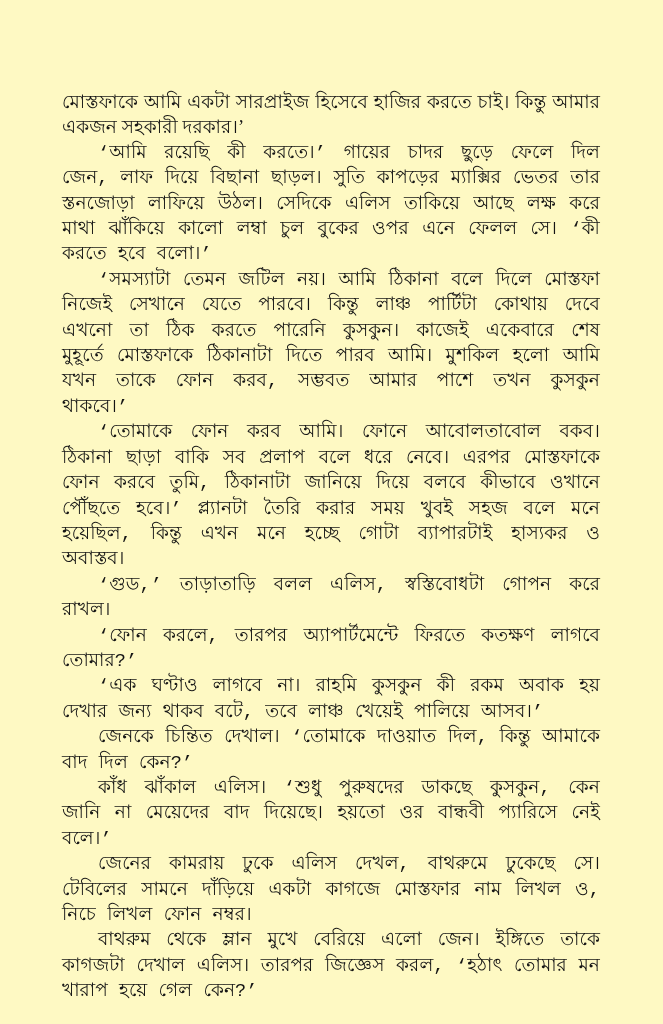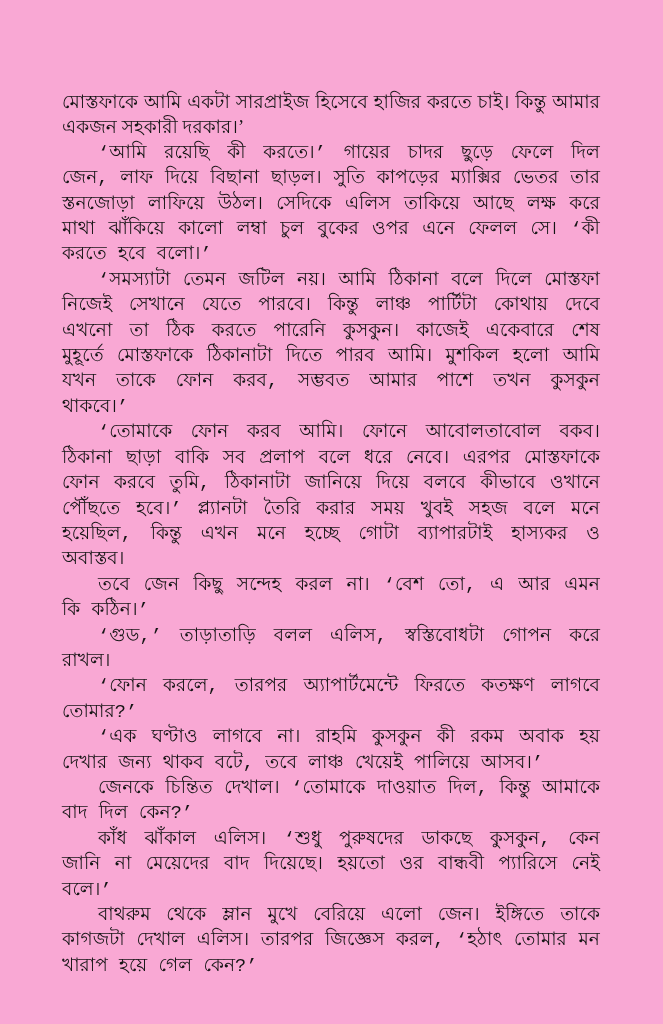--- a/index.html
+++ b/index.html
@@ -5,21 +5,21 @@
   html, body {
     margin: 0;
     padding: 0;
     background: #e8e8e8;
   }
   .book-page {
     position: relative;
     width: 663px;
     height: 1024px;
     margin: 0 auto;
-    background: #f9a8d4;
+    background: #fef9c3;
     color: #141414;
     font-family: "Liberation Serif", "DejaVu Serif", serif;
     overflow: hidden;
   }
   .text-block {
     position: absolute;
     left: 62px;
     top: 90px;
     width: 538px;
     font-size: 18.5px;
@@ -48,22 +48,22 @@
 </style>
 </head>
 <body>
 
 <div class="book-page">
   <div class="text-block" id="text-block">
       <p class="para">মোস্তফাকে আমি একটা সারপ্রাইজ হিসেবে হাজির করতে চাই। কিন্তু আমার একজন সহকারী দরকার।’</p>
       <p class="para indent">‘আমি রয়েছি কী করতে।’ গায়ের চাদর ছুড়ে ফেলে দিল জেন, লাফ দিয়ে বিছানা ছাড়ল। সুতি কাপড়ের ম্যাক্সির ভেতর তার স্তনজোড়া লাফিয়ে উঠল। সেদিকে এলিস তাকিয়ে আছে লক্ষ করে মাথা ঝাঁকিয়ে কালো লম্বা চুল বুকের ওপর এনে ফেলল সে। ‘কী করতে হবে বলো।’</p>
       <p class="para indent">‘সমস্যাটা তেমন জটিল নয়। আমি ঠিকানা বলে দিলে মোস্তফা নিজেই সেখানে যেতে পারবে। কিন্তু লাঞ্চ পার্টিটা কোথায় দেবে এখনো তা ঠিক করতে পারেনি কুসকুন। কাজেই একেবারে শেষ মুহূর্তে মোস্তফাকে ঠিকানাটা দিতে পারব আমি। মুশকিল হলো আমি যখন তাকে ফোন করব, সম্ভবত আমার পাশে তখন কুসকুন থাকবে।’</p>
       <p class="para indent">‘তোমাকে ফোন করব আমি। ফোনে আবোলতাবোল বকব। ঠিকানা ছাড়া বাকি সব প্রলাপ বলে ধরে নেবে। এরপর মোস্তফাকে ফোন করবে তুমি, ঠিকানাটা জানিয়ে দিয়ে বলবে কীভাবে ওখানে পৌঁছতে হবে।’ প্ল্যানটা তৈরি করার সময় খুবই সহজ বলে মনে হয়েছিল, কিন্তু এখন মনে হচ্ছে গোটা ব্যাপারটাই হাস্যকর ও অবাস্তব।</p>
-      <p class="para indent">তবে জেন কিছু সন্দেহ করল না। ‘বেশ তো, এ আর এমন কি কঠিন।’</p>
       <p class="para indent">‘গুড,’ তাড়াতাড়ি বলল এলিস, স্বস্তিবোধটা গোপন করে রাখল।</p>
       <p class="para indent">‘ফোন করলে, তারপর অ্যাপার্টমেন্টে ফিরতে কতক্ষণ লাগবে তোমার?’</p>
       <p class="para indent">‘এক ঘণ্টাও লাগবে না। রাহমি কুসকুন কী রকম অবাক হয় দেখার জন্য থাকব বটে, তবে লাঞ্চ খেয়েই পালিয়ে আসব।’</p>
       <p class="para indent">জেনকে চিন্তিত দেখাল। ‘তোমাকে দাওয়াত দিল, কিন্তু আমাকে বাদ দিল কেন?’</p>
       <p class="para indent">কাঁধ ঝাঁকাল এলিস। ‘শুধু পুরুষদের ডাকছে কুসকুন, কেন জানি না মেয়েদের বাদ দিয়েছে। হয়তো ওর বান্ধবী প্যারিসে নেই বলে।’</p>
+      <p class="para indent">জেনের কামরায় ঢুকে এলিস দেখল, বাথরুমে ঢুকেছে সে। টেবিলের সামনে দাঁড়িয়ে একটা কাগজে মোস্তফার নাম লিখল ও, নিচে লিখল ফোন নম্বর।</p>
       <p class="para indent">বাথরুম থেকে ম্লান মুখে বেরিয়ে এলো জেন। ইঙ্গিতে তাকে কাগজটা দেখাল এলিস। তারপর জিজ্ঞেস করল, ‘হঠাৎ তোমার মন খারাপ হয়ে গেল কেন?’</p>
     </div>
   <div class="page-number">১৯</div>
 </div>
 
 </body></html>

